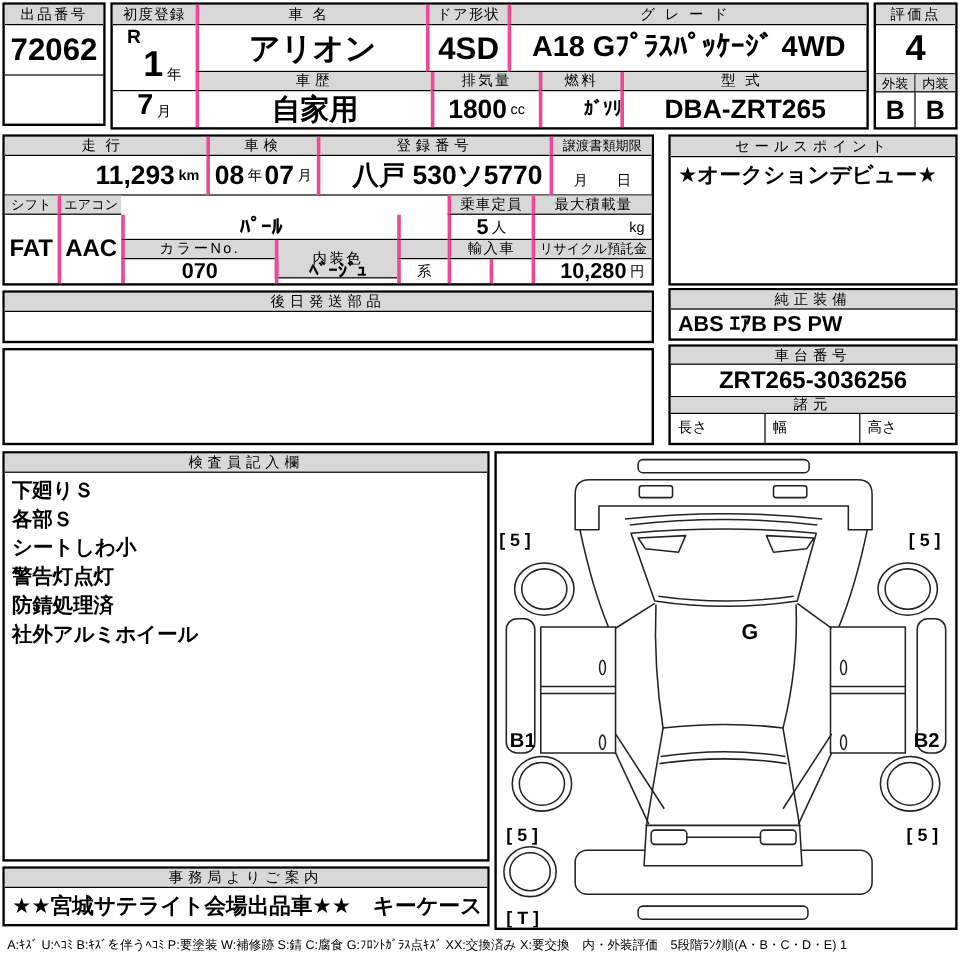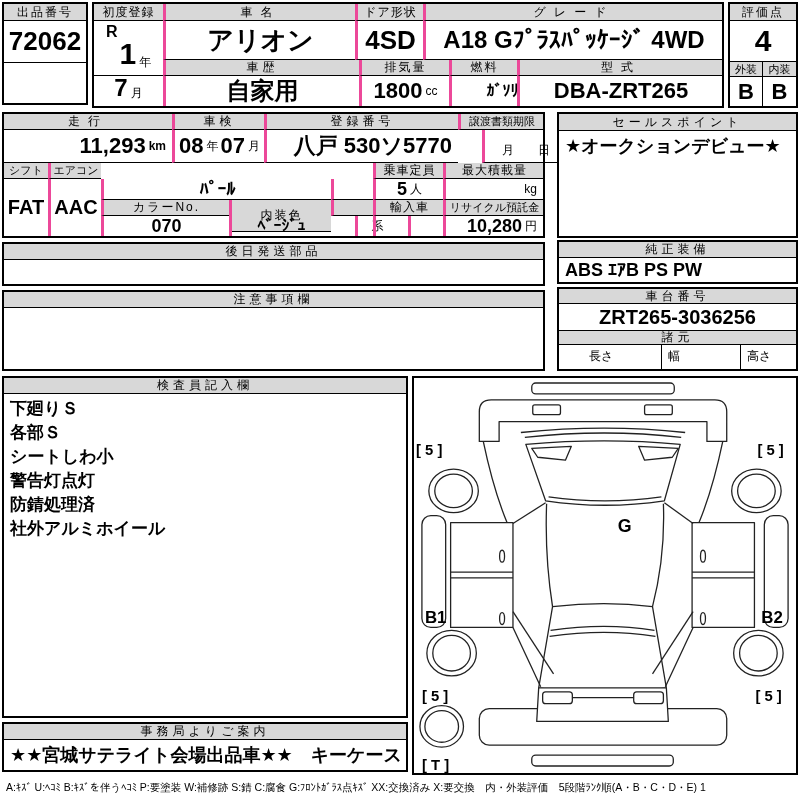--- a/index.html
+++ b/index.html
@@ -6,21 +6,21 @@
   body{width:800px;height:800px;position:relative;font-family:"Liberation Sans","DejaVu Sans",sans-serif;color:#000;}
   .box{position:absolute;border:2px solid #000;background:#fff;box-sizing:border-box;}
   .cell{position:absolute;box-sizing:border-box;display:flex;align-items:center;justify-content:center;overflow:hidden;white-space:nowrap;}
   .gy{background:#d8d8d8;}
   .ht{font-size:12px;}
   .bl{border-left:3px solid #ec4899;} .br{border-right:1px solid #000;} .bb{border-bottom:1px solid #000;}
   .ls0{letter-spacing:0;} .ls1{letter-spacing:1px;} .ls2{letter-spacing:2px;}
   .ls4{letter-spacing:4px;} .ls8{letter-spacing:8px;}
   .bv{font-weight:bold;}
   .f30{font-size:30px;} .f26{font-size:26px;} .f24{font-size:24px;} .f22{font-size:22px;}
-  .f20{font-size:20px;} .f18{font-size:18px;} .f16{font-size:16px;} .f12{font-size:12px;margin-left:24px;}
+  .f20{font-size:20px;} .f18{font-size:18px;} .f16{font-size:16px;} .f12{font-size:12px;}
   .ar{justify-content:flex-end;padding-right:6px;} .al{justify-content:flex-start;padding-left:6px;}
   .top{align-items:flex-start;padding-top:3px;} .bot{align-items:flex-end;padding-bottom:3px;}
   .u{font-size:12px;font-weight:bold;margin-left:3px;}
   .un{font-size:12px;font-weight:normal;margin-left:3px;}
   .era{align-self:flex-start;font-size:16px;font-weight:bold;margin-right:2px;margin-top:2px;}
   .legend{position:absolute;font-size:10.5px;letter-spacing:0;}
   svg text{font-family:"Liberation Sans","DejaVu Sans",sans-serif;}
 </style>
 </head>
 <body>
@@ -139,21 +139,20 @@
   <div class="cell gy ht ls4 bb" style="left:0;top:0;width:539px;height:16px;">後日発送部品</div>
   <div class="cell al" style="left:0;top:16px;width:539px;height:24px;"></div>
 </div>
 
 <div class="box" style="left:557px;top:240px;width:241px;height:44px;">
   <div class="cell gy ht ls4 bb" style="left:0;top:0;width:237px;height:16px;">純正装備</div>
   <div class="cell bv f18 al" style="left:0;top:16px;width:237px;height:24px;">ABS ｴｱB PS PW</div>
 </div>
 
 <div class="box" style="left:2px;top:290px;width:543px;height:81px;">
-  <div class="cell gy ht ls4 bb" style="left:0;top:0;width:539px;height:16px;">注意事項欄</div>
   <div class="cell al top" style="left:0;top:16px;width:539px;height:61px;"></div>
 </div>
 
 <div class="box" style="left:557px;top:287px;width:241px;height:84px;">
   <div class="cell gy ht ls4 bb" style="left:0;top:0;width:237px;height:15px;">車台番号</div>
   <div class="cell bv f20 bb" style="left:0;top:15px;width:237px;height:27px;">ZRT265-3036256</div>
   <div class="cell gy ht ls4 bb" style="left:0;top:42px;width:237px;height:14px;">諸元</div>
   <div class="cell f12 al top br" style="left:0;top:56px;width:79px;height:24px;">長さ</div>
   <div class="cell f12 al top br" style="left:79px;top:56px;width:79px;height:24px;">幅</div>
   <div class="cell f12 al top" style="left:158px;top:56px;width:79px;height:24px;">高さ</div>

